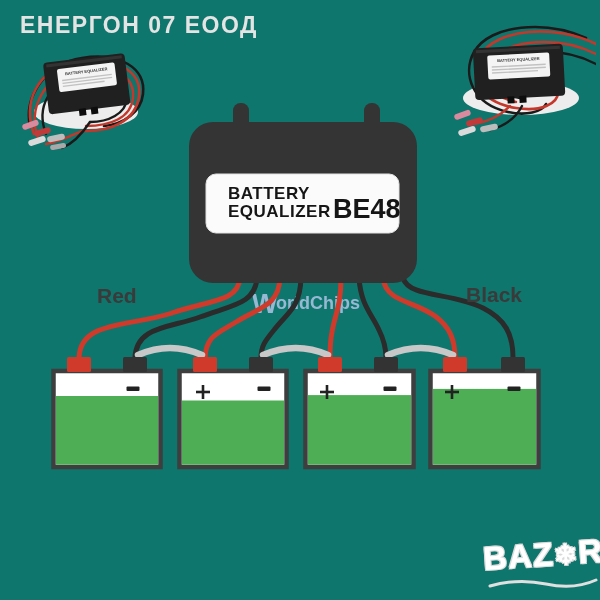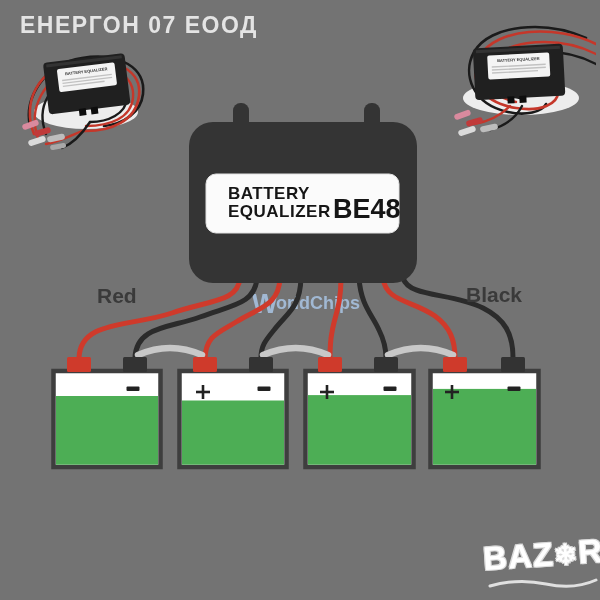--- a/index.html
+++ b/index.html
@@ -1,16 +1,16 @@
 <!DOCTYPE html>
 <html><head>
 <meta charset="utf-8">
 <style>
   html,body{margin:0;padding:0;background:#ffffff;}
-  .canvas{position:relative;width:600px;height:600px;background:#737373;overflow:hidden;
+  .canvas{position:relative;width:600px;height:600px;background:#0f766e;overflow:hidden;
           font-family:"Liberation Sans",sans-serif;}
   .seller-mark{position:absolute;left:20px;top:12px;font-size:23px;font-weight:bold;
                letter-spacing:1.5px;color:#e4e4e4;white-space:nowrap;}
   .photo{position:absolute;}
   .photo-left{left:20px;top:38px;width:132px;height:114px;}
   .photo-right{left:446px;top:16px;width:150px;height:126px;}
   .main-svg{position:absolute;left:0;top:0;width:600px;height:600px;}
   .store-logo{position:absolute;left:483px;top:536px;transform:rotate(-4deg);
               font-weight:bold;font-size:33px;color:#ffffff;letter-spacing:1px;
               text-shadow:-1px -1px 0 #dadada,1px -1px 0 #dadada,-1px 1px 0 #dadada,1px 1px 0 #dadada;

